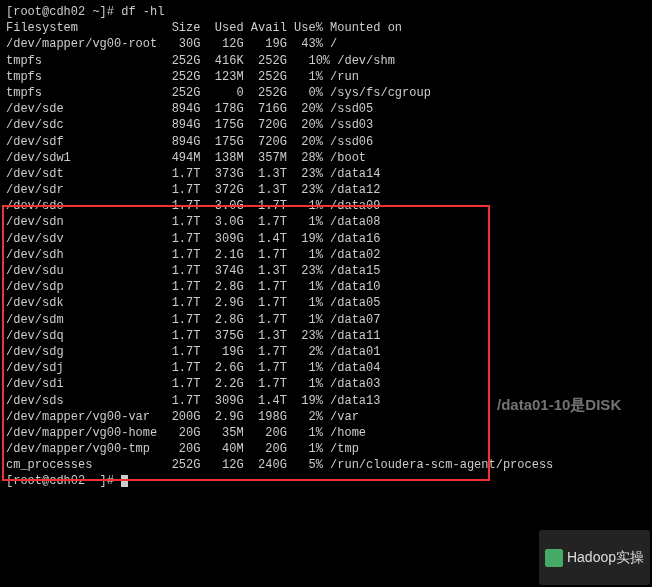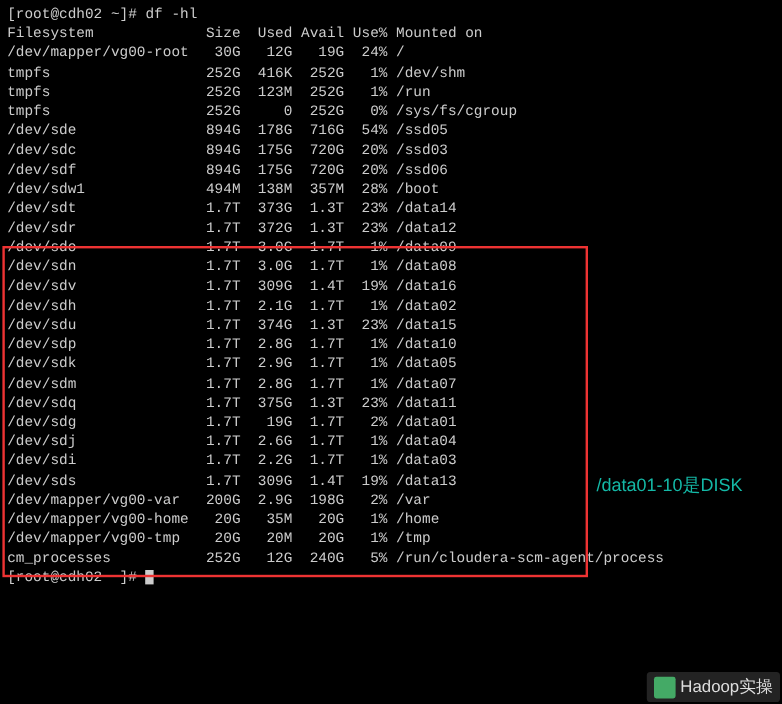--- a/index.html
+++ b/index.html
@@ -24,33 +24,34 @@
     left: 2px;
     top: 205px;
     width: 488px;
     height: 276px;
     pointer-events: none;
   }
   .annotation {
     position: absolute;
     left: 497px;
     top: 395px;
-    color: #14b8a6;
+    color: #737373;
     font-size: 15px;
     font-family: sans-serif;
+    font-weight: bold;
   }
   .watermark {
     position: absolute;
     right: 2px;
     bottom: 2px;
     background: rgba(50,50,50,0.7);
     color: #ddd;
     font-family: sans-serif;
     font-size: 14px;
-    padding: 3px 6px;
+    padding: 18px 6px;
     border-radius: 3px;
     display: flex;
     align-items: center;
     gap: 4px;
   }
   .watermark .logo {
     width: 18px; height: 18px;
     background: #4a6; border-radius: 2px;
     display: inline-block;
   }
@@ -60,25 +61,25 @@
     background: #ccc;
     vertical-align: middle;
   }
 </style>
 </head>
 <body>
 
 <div class="prompt-line"><span>[root@cdh02 ~]# </span><span>df -hl</span></div>
 <div class="header-row">Filesystem             Size  Used Avail Use% Mounted on</div>
 <div id="rows-top">
-    <div class="row">/dev/mapper/vg00-root   30G   12G   19G  24% /</div>
-    <div class="row">tmpfs                  252G  416K  252G   1% /dev/shm</div>
+    <div class="row">/dev/mapper/vg00-root   30G   12G   19G  43% /</div>
+    <div class="row">tmpfs                  252G  416K  252G   10% /dev/shm</div>
     <div class="row">tmpfs                  252G  123M  252G   1% /run</div>
     <div class="row">tmpfs                  252G     0  252G   0% /sys/fs/cgroup</div>
-    <div class="row">/dev/sde               894G  178G  716G  54% /ssd05</div>
+    <div class="row">/dev/sde               894G  178G  716G  20% /ssd05</div>
     <div class="row">/dev/sdc               894G  175G  720G  20% /ssd03</div>
     <div class="row">/dev/sdf               894G  175G  720G  20% /ssd06</div>
     <div class="row">/dev/sdw1              494M  138M  357M  28% /boot</div>
   </div>
 <div id="rows-boxed">
     <div class="row">/dev/sdt               1.7T  373G  1.3T  23% /data14</div>
     <div class="row">/dev/sdr               1.7T  372G  1.3T  23% /data12</div>
     <div class="row">/dev/sdo               1.7T  3.0G  1.7T   1% /data09</div>
     <div class="row">/dev/sdn               1.7T  3.0G  1.7T   1% /data08</div>
     <div class="row">/dev/sdv               1.7T  309G  1.4T  19% /data16</div>
@@ -89,21 +90,21 @@
     <div class="row">/dev/sdm               1.7T  2.8G  1.7T   1% /data07</div>
     <div class="row">/dev/sdq               1.7T  375G  1.3T  23% /data11</div>
     <div class="row">/dev/sdg               1.7T   19G  1.7T   2% /data01</div>
     <div class="row">/dev/sdj               1.7T  2.6G  1.7T   1% /data04</div>
     <div class="row">/dev/sdi               1.7T  2.2G  1.7T   1% /data03</div>
     <div class="row">/dev/sds               1.7T  309G  1.4T  19% /data13</div>
   </div>
 <div id="rows-bottom">
     <div class="row">/dev/mapper/vg00-var   200G  2.9G  198G   2% /var</div>
     <div class="row">/dev/mapper/vg00-home   20G   35M   20G   1% /home</div>
-    <div class="row">/dev/mapper/vg00-tmp    20G   20M   20G   1% /tmp</div>
+    <div class="row">/dev/mapper/vg00-tmp    20G   40M   20G   1% /tmp</div>
     <div class="row">cm_processes           252G   12G  240G   5% /run/cloudera-scm-agent/process</div>
   </div>
 <div class="prompt-line"><span>[root@cdh02 ~]# </span><span class="cursor"></span></div>
 
 <div class="highlight-box"></div>
 <div class="annotation">/data01-10是DISK</div>
 
 <div class="watermark">
   <span class="logo"></span>
   <span>Hadoop实操</span>

